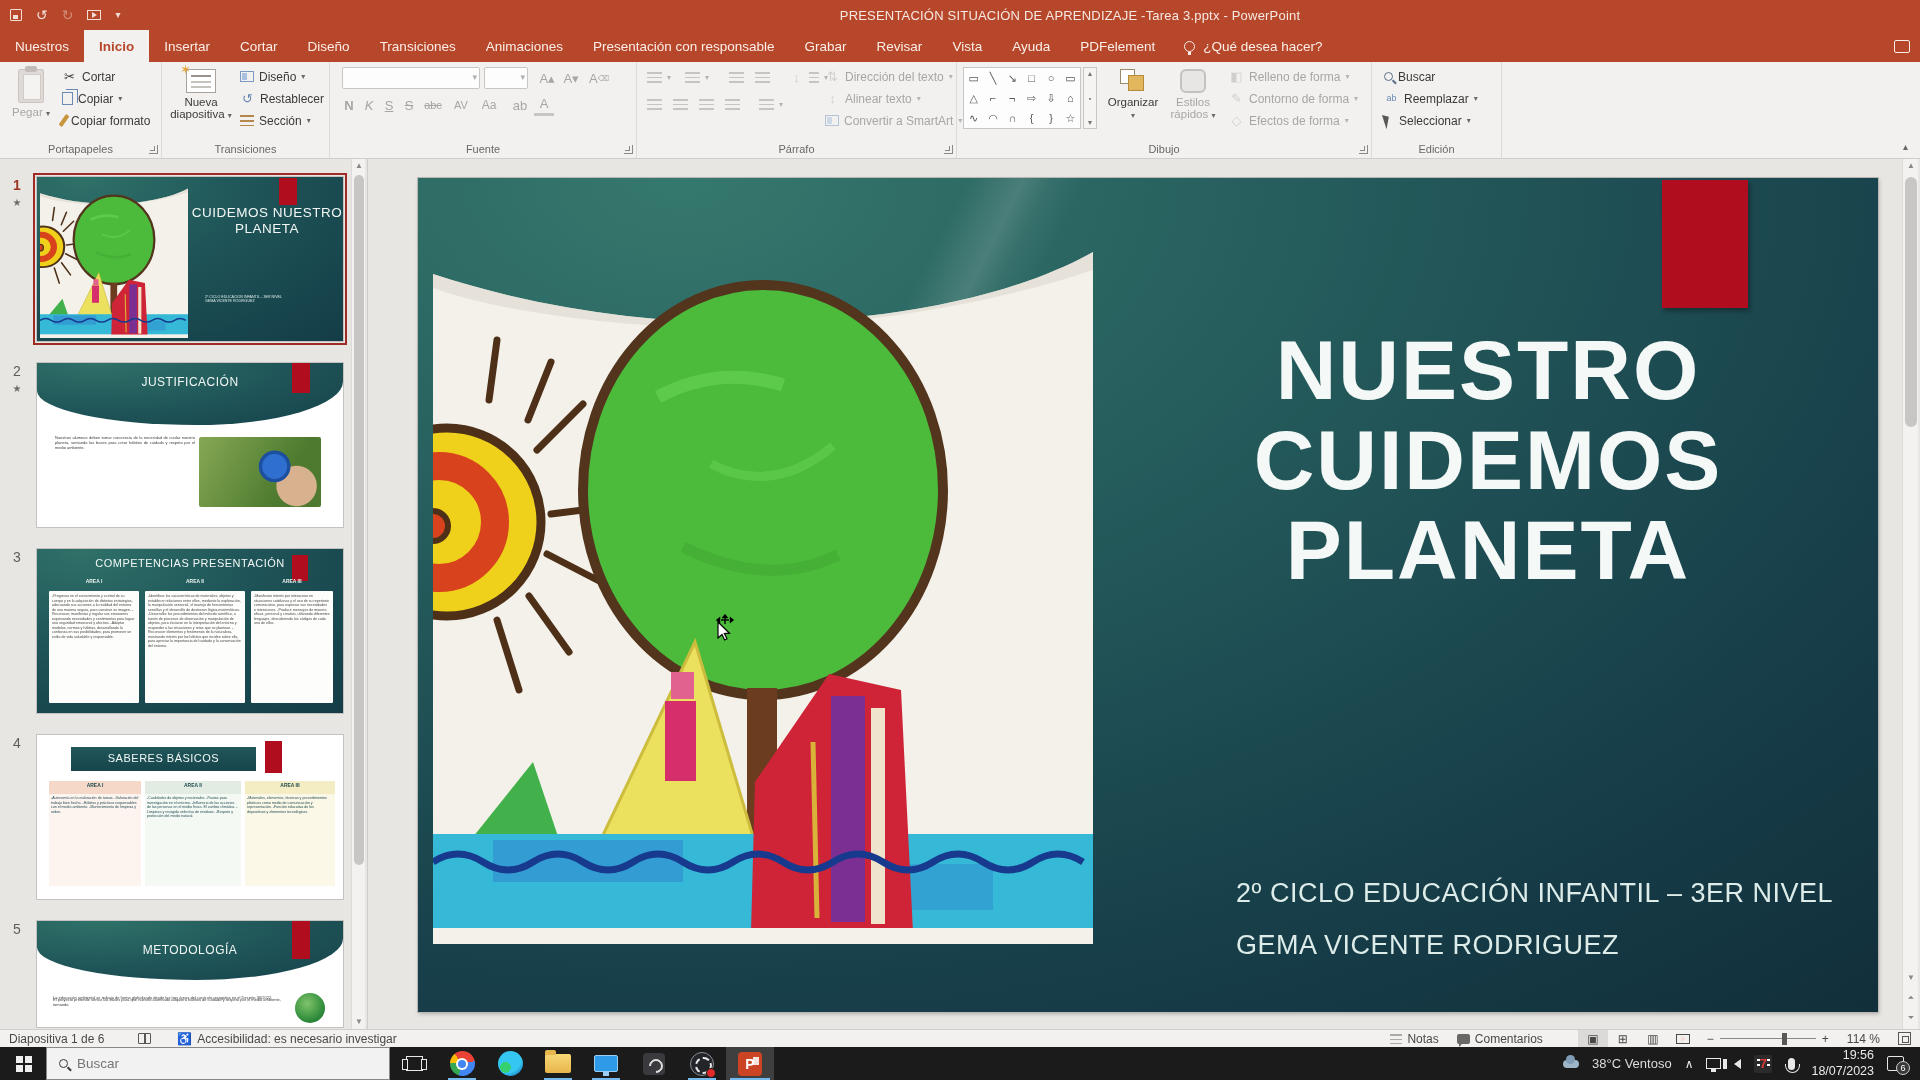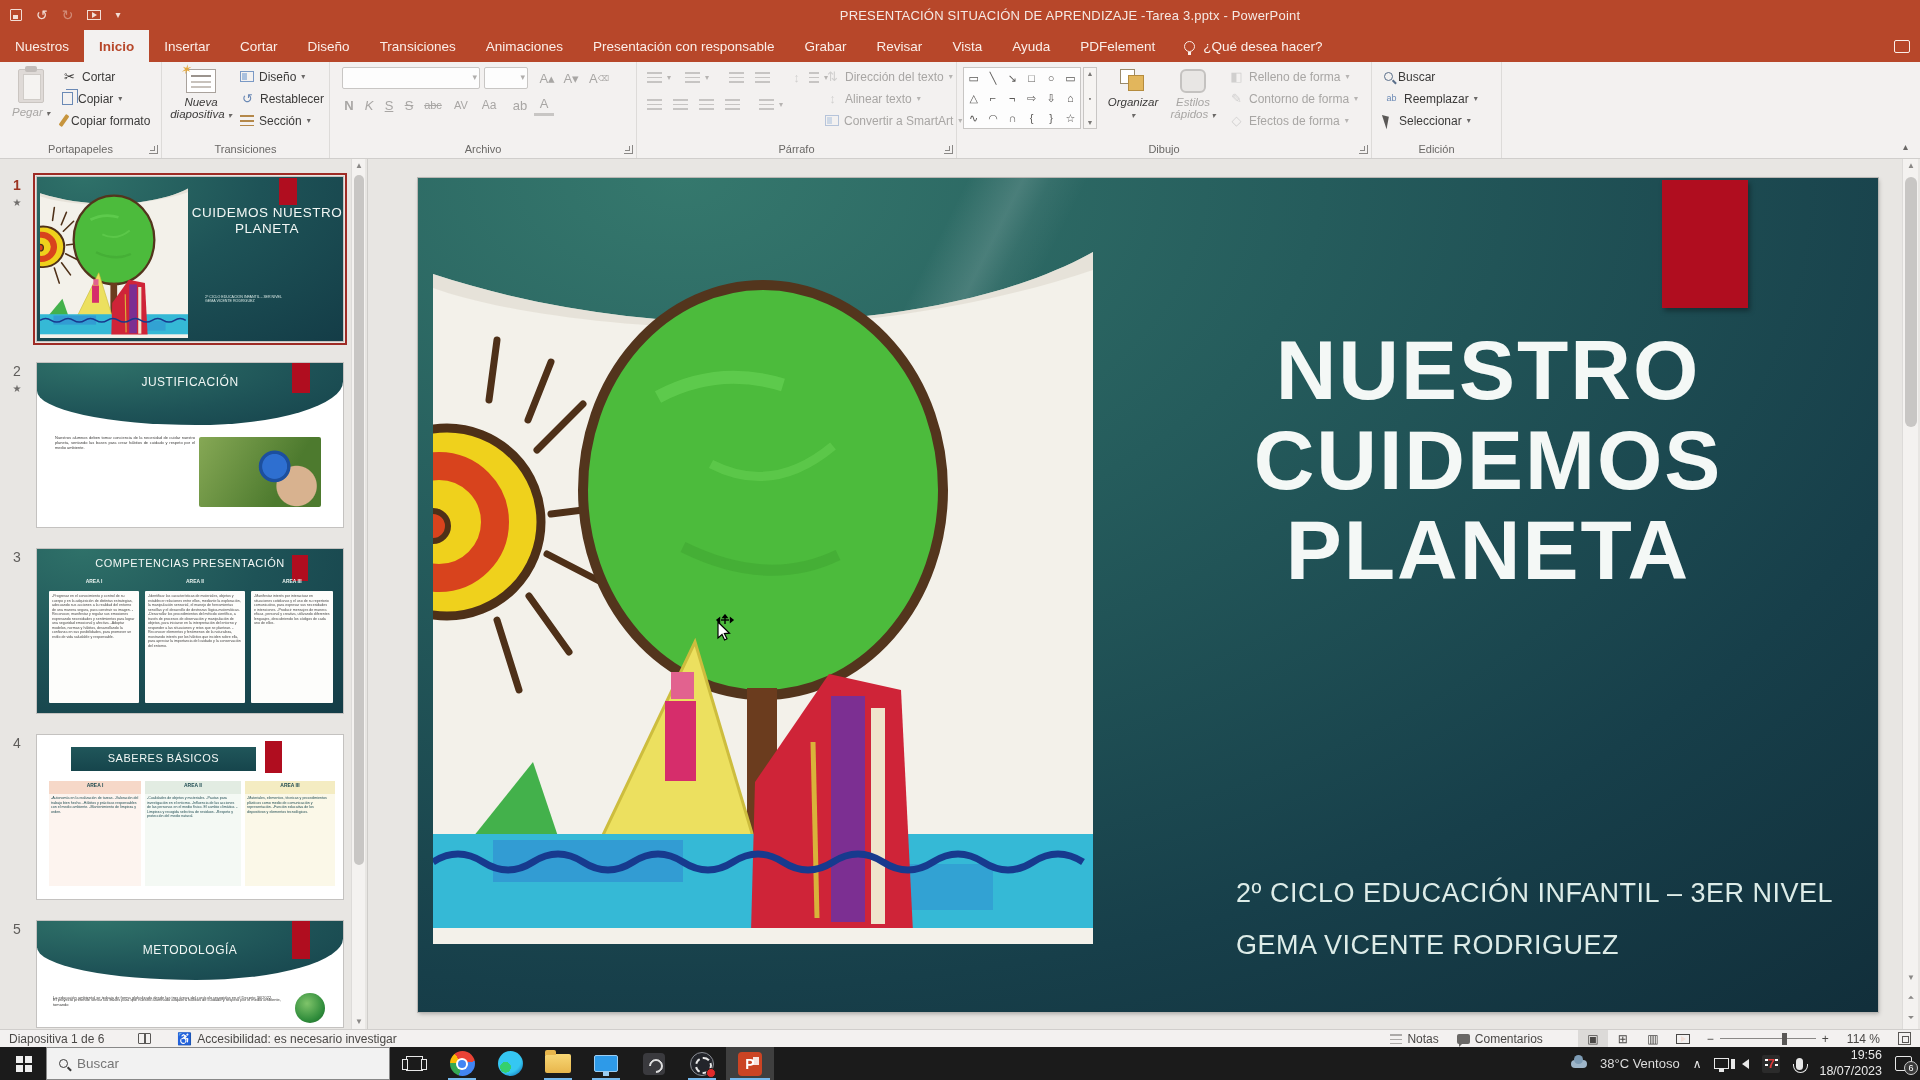--- a/index.html
+++ b/index.html
@@ -38,21 +38,21 @@
   .bulb:after { content:""; position:absolute; left:2.5px; top:10px; width:3px; height:3px; background:#fbeee8; }
   .share-ic { margin-left:auto; margin-right:10px; align-self:center; width:16px; height:13px; border:1.5px solid #fbeee8; border-radius:2px; }
 
   
   .ribbon { position:absolute; left:0; top:62px; width:1920px; height:97px; background:#f3f1f0;
     border-bottom:1px solid #d0cecc; color:#3b3a39; font-size:12px; }
   .rgroup { position:absolute; top:0; height:96px; border-right:1px solid #dddbd9; }
   .glabel { position:absolute; bottom:3px; left:0; right:0; text-align:center; font-size:11px; color:#6a6866; }
   .dlg { position:absolute; right:3px; bottom:4px; width:9px; height:9px; border-right:1.3px solid #8a8886; border-bottom:1.3px solid #8a8886; }
   .dlg:before { content:""; position:absolute; right:2px; bottom:2px; width:4px; height:4px; border-right:1.3px solid #8a8886; border-bottom:1.3px solid #8a8886; }
-  .bigbtn { position:absolute; top:3px; width:54px; height:72px; text-align:center; font-size:11.5px; color:#3b3a39; cursor:default;font-style:italic; }
+  .bigbtn { position:absolute; top:3px; width:54px; height:72px; text-align:center; font-size:11.5px; color:#3b3a39; cursor:default; }
   .bigbtn .bicon { display:block; margin:4px auto 3px; }
   .bigbtn.disabled { color:#a8a6a4; }
   .smbtn { position:absolute; height:21px; display:flex; align-items:center; gap:5px; font-size:12px; color:#3b3a39; white-space:nowrap; cursor:default; }
   .smbtn.disabled { color:#a8a6a4; }
   .smbtn.disabled .mi { opacity:.45; filter:grayscale(1); }
   .car { font-size:8px; color:#6a6866; }
   .smbtn.disabled .car { color:#b6b4b2; }
   .mi { display:inline-block; width:15px; text-align:center; font-size:13px; line-height:15px; }
   .clipb { width:26px; height:34px; background:#cfc9c4; border:1px solid #a9a29c; border-radius:2px; position:relative; display:inline-block; }
   .clipb:before { content:""; position:absolute; left:6px; top:-4px; width:12px; height:6px; background:#9b948e; border-radius:2px; }
@@ -168,21 +168,21 @@
   .ic-monitor { width:24px; height:17px; background:#2e9ae8; border:1.5px solid #9ccdf2; border-radius:2px; position:relative; }
   .ic-monitor:after { content:""; position:absolute; left:8px; top:16px; width:6px; height:4px; background:#9ccdf2; }
   .ic-sat { width:22px; height:22px; border-radius:4px; background:#3a3a3e; position:relative; }
   .ic-sat:after { content:""; position:absolute; left:6px; top:6px; width:10px; height:10px; border-radius:50%; border:2px solid #ddd; border-left-color:transparent; transform:rotate(-45deg); }
   .ic-obs { width:24px; height:24px; border-radius:50%; background:#23252b; border:1.5px solid #8a8d94; position:relative; }
   .ic-obs:before { content:""; position:absolute; left:4px; top:4px; width:13px; height:13px; border-radius:50%; border:2.5px dashed #e8e8e8; }
   .ic-obs .reddot { position:absolute; right:-3px; bottom:-3px; width:10px; height:10px; border-radius:50%; background:#e02a2a; border:1.5px solid #1b1b1b; }
   .ic-ppt { width:24px; height:24px; border-radius:4px; background:#cb4424; color:#fff; font-weight:bold; font-size:14px;
     display:flex; align-items:center; justify-content:center; position:relative; }
   .ic-ppt:after { content:""; position:absolute; right:3px; top:5px; width:6px; height:8px; background:rgba(255,255,255,.85); }
-  .tray { margin-left:auto; display:flex; align-items:center; gap:13px; padding-right:8px; font-size:13px; }
+  .tray { margin-left:auto; display:flex; align-items:center; gap:13px; padding-right:16px; font-size:13px; }
   .cloudic { width:16px; height:8px; background:#9fb6c9; border-radius:6px; position:relative; }
   .cloudic:before { content:""; position:absolute; left:3px; top:-5px; width:9px; height:9px; border-radius:50%; background:#7e9cb5; }
   .trayglyph { font-size:12px; color:#e8e8e8; }
   .netic { width:15px; height:11px; border:1.5px solid #e8e8e8; position:relative; }
   .netic:after { content:""; position:absolute; left:3.5px; top:10px; width:5px; height:3px; background:#e8e8e8; }
   .spk { width:0; height:0; border-top:5px solid transparent; border-bottom:5px solid transparent; border-right:7px solid #e8e8e8; position:relative; }
   .spk:before { content:""; position:absolute; left:-11px; top:-5px; width:4px; height:10px; background:#e8e8e8; }
   .alert7 { width:18px; height:18px; background:#2b2b2b; border-radius:2px; color:#e03a3a; font-weight:bold; font-size:13px;
     display:flex; align-items:center; justify-content:center; position:relative; }
   .alert7:before { content:""; position:absolute; left:3px; top:4px; width:2.5px; height:2.5px; background:#fff; box-shadow:0 5px 0 #fff, 10px 0 0 #fff, 10px 5px 0 #fff; }
@@ -285,21 +285,21 @@
       <div class="fchar" style="left:258px;top:5px;width:22px">A<span style="font-size:8px">⌫</span></div>
       <div class="fchar" style="left:10px;top:32px;width:18px;font-weight:bold">N</div>
       <div class="fchar" style="left:30px;top:32px;width:18px;font-style:italic">K</div>
       <div class="fchar" style="left:50px;top:32px;width:18px;text-decoration:underline">S</div>
       <div class="fchar" style="left:70px;top:32px;width:18px;text-decoration:line-through">S</div>
       <div class="fchar" style="left:90px;top:32px;width:26px;font-size:11px;text-decoration:line-through">abc</div>
       <div class="fchar" style="left:118px;top:32px;width:26px;font-size:11px">AV</div>
       <div class="fchar" style="left:146px;top:32px;width:26px;font-size:12px">Aa</div>
       <div class="fchar" style="left:180px;top:32px;width:20px">ab</div>
       <div class="fchar" style="left:204px;top:32px;width:20px;border-bottom:3px solid #c8c6c4">A</div>
-      <div class="glabel">Archivo</div>
+      <div class="glabel">Fuente</div>
       <div class="dlg"></div>
     </div>
 
     <div class="rgroup" style="left:637px;width:320px">
       <div class="smbtn disabled" style="left:10px;top:5px">
           <span class="bars"></span>
           <span class="car">▾</span>
         </div>
       <div class="smbtn disabled" style="left:48px;top:5px">
           <span class="bars"></span>

